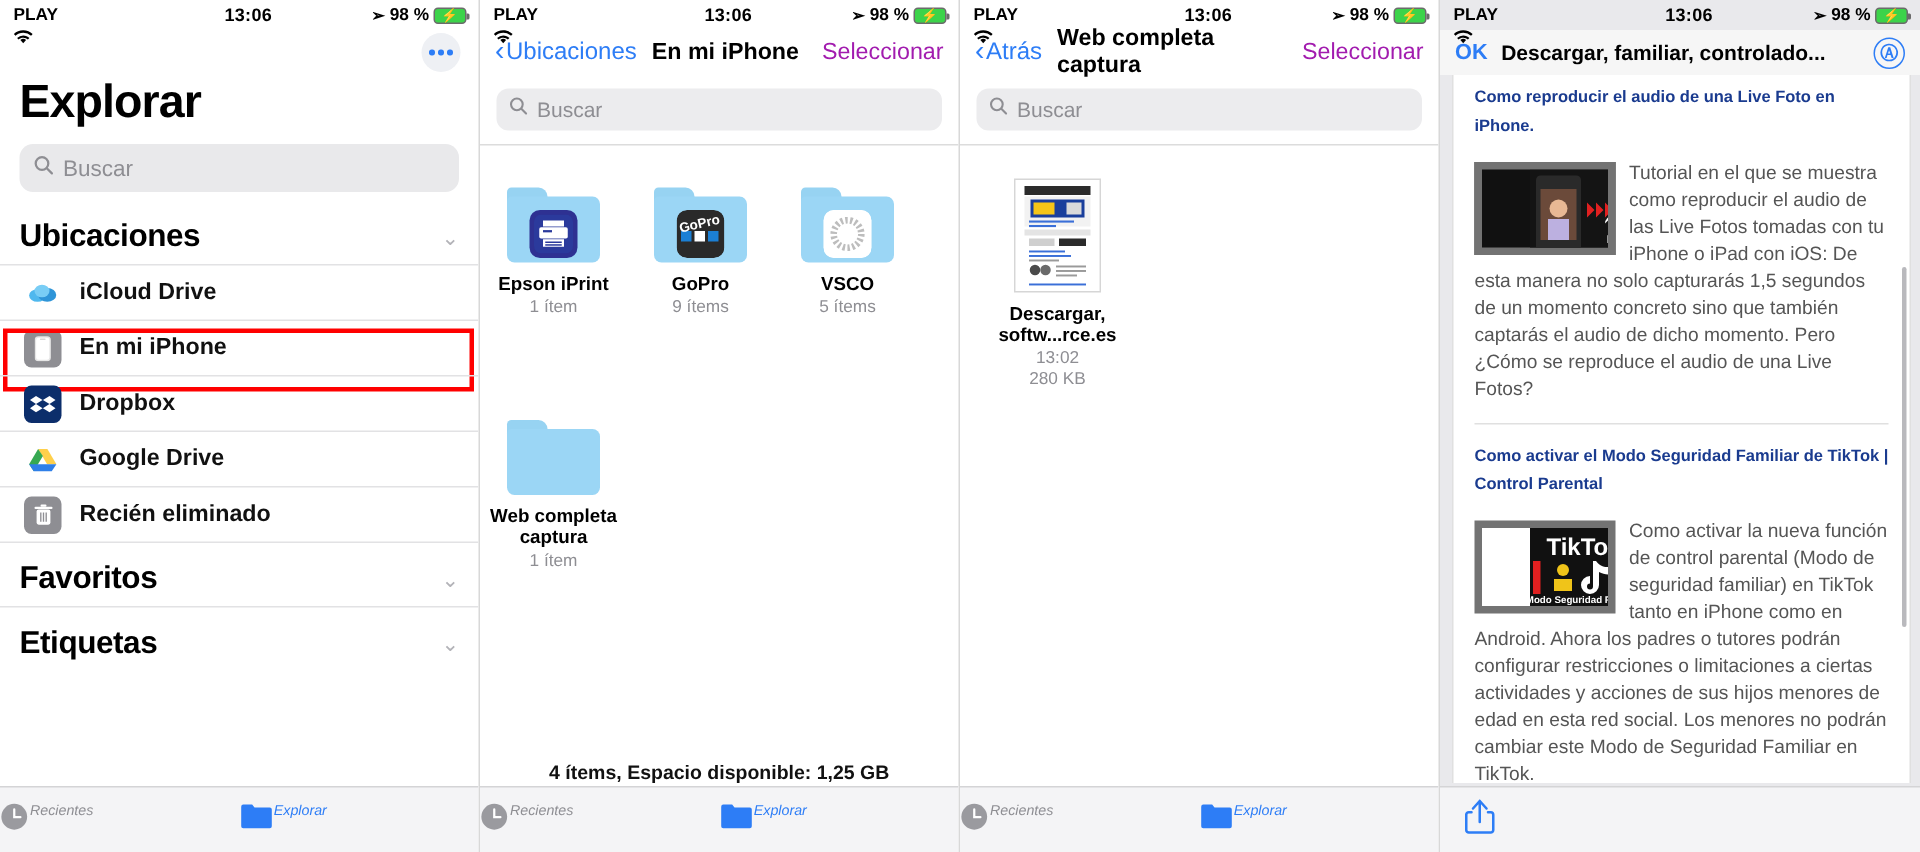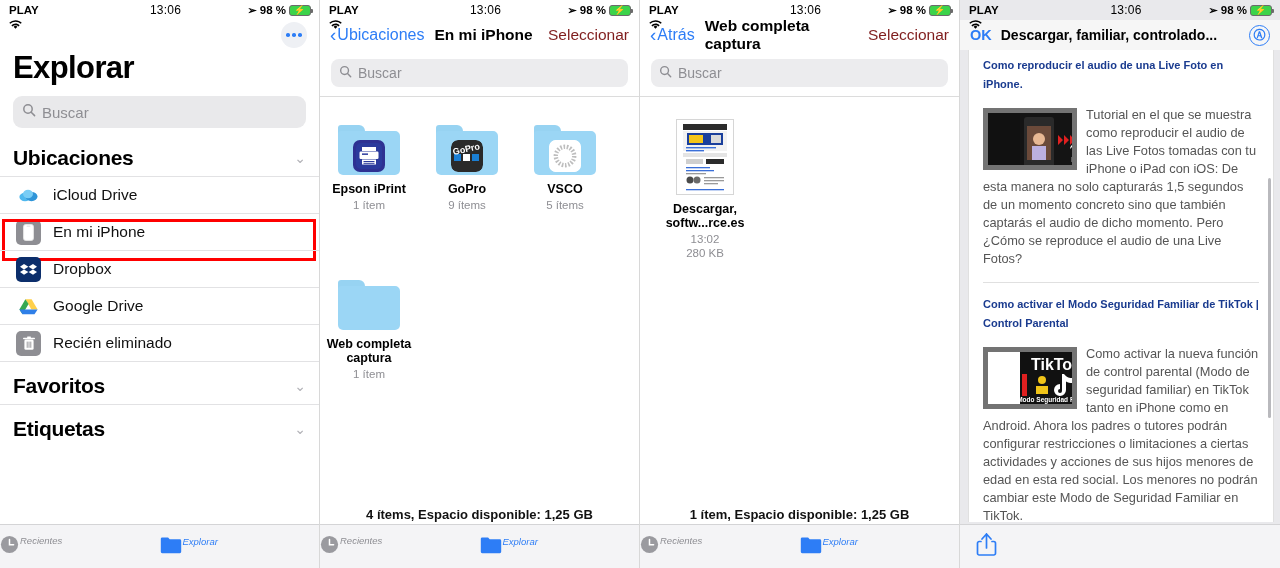--- a/index.html
+++ b/index.html
@@ -19,21 +19,21 @@
 
   
   .statusbar {
     height: 20px; display: flex; align-items: center;
     padding: 0 8px 0 9px; font-size: 11.5px; font-weight: bold;
     color: #000; position: relative;
   }
   .sb-left { display: flex; align-items: flex-start; gap: 4px; flex-direction: column; }
   .sb-center {
     position: absolute; left: 0; right: 0; text-align: center;
-    font-size: 12px; font-weight: normal; letter-spacing: .2px; margin-left: 12px;
+    font-size: 12px; font-weight: bold; letter-spacing: .2px; margin-left: 12px;
   }
   .sb-right {
     margin-left: auto; display: flex; align-items: center; gap: 3px;
     position: relative; z-index: 2; font-size: 11.5px;
   }
   .bars { display: flex; align-items: flex-end; gap: 1.3px; height: 10px; }
   .bars i { display: block; width: 2.6px; background: #000; border-radius: .5px; }
   .bars i:nth-child(1){height:4px}.bars i:nth-child(2){height:6px}
   .bars i:nth-child(3){height:8px}.bars i:nth-child(4){height:10px;background:#000}
   .wifi { width: 13px; height: 10px; position: relative; }
@@ -74,21 +74,21 @@
     padding: 4px 13px 6px 13px;
   }
   .sect-head .t { font-size: 21px; font-weight: bold; letter-spacing: -.3px; }
   .chev-d { color:#b3b3b8; font-size: 14px; }
 
   .row {
     display: flex; align-items: center; gap: 12px;
     height: 37px; padding: 0 13px 0 16px;
     border-top: 1px solid #e2e2e4; position: relative;
   }
-  .row .lbl { font-size: 15.5px; color: #111; }
+  .row .lbl { font-size: 15.5px; color: #111; font-weight: bold; }
   .row .badge {
     margin-left: auto; background: #ff3b30; color: #fff; font-size: 11px;
     min-width: 19px; height: 19px; border-radius: 10px;
     display: flex; align-items: center; justify-content: center; font-weight: 500;
   }
   .ic { width: 25px; height: 25px; flex: 0 0 auto; border-radius: 5px;
         display:flex; align-items:center; justify-content:center; overflow:hidden;}
   .ic-icloud { background: #fff; }
   .ic-iphone { background: #8e8e93; }
   .ic-gdrive { background: #fff; }
@@ -101,21 +101,21 @@
   .hl-box { position: absolute; border: 3px solid #ff0000; pointer-events: none; }
 
   
   .navbar {
     height: 30px; display: flex; align-items: center; padding: 0 10px;
     font-size: 16px; position: relative;
   }
   .nav-back { color: #2d7df6; display: flex; align-items: center; gap: 1px; }
   .nav-back .ch { font-size: 19px; font-weight: 400; line-height: 1; margin-top:-2px;}
   .nav-title { font-weight: bold; color: #000; font-size: 15.5px; }
-  .nav-action { color: #7f1d1d; font-size: 15.5px; margin-left: auto; }
+  .nav-action { color: #a21caf; font-size: 15.5px; margin-left: auto; }
   .nav-sep { height: 1px; background: #dcdcdc; }
 
   .search2 {
     margin: 9px 11px 0 11px; height: 28px; background: #ececee;
     border-radius: 8px; display: flex; align-items: center; padding: 0 8px; gap: 6px;
   }
   .search2 .ph { color: #8e8e93; font-size: 14px; }
 
   
   .grid { display: flex; flex-wrap: wrap; padding: 20px 0 0 0; }
@@ -572,21 +572,20 @@
             <rect x="27" y="63" width="14" height="1.3" fill="#9a9a9a"></rect>
             <rect x="9" y="69" width="38" height="1.3" fill="#3a6fd8"></rect>
           </svg>
         </div>
         <div class="name">Descargar, softw...rce.es</div>
         <div class="meta">13:02</div>
         <div class="meta" style="margin-top:0">280 KB</div>
       </div>
     </div>
 
-    <div class="footer-count">1 ítem, Espacio disponible: 1,25 GB</div>
 
     <div class="tabbar">
       <div class="tabitem inactive">
         <span>
           <svg width="19" height="19" viewBox="0 0 19 19">
               <circle cx="9.5" cy="9.5" r="8.6" fill="#9a9a9f"></circle>
               <path d="M9.5 4.6v5.2h4.1" stroke="#fff" stroke-width="1.5" fill="none" stroke-linecap="round"></path>
             </svg>
         </span>
         <span class="tl">Recientes</span>

